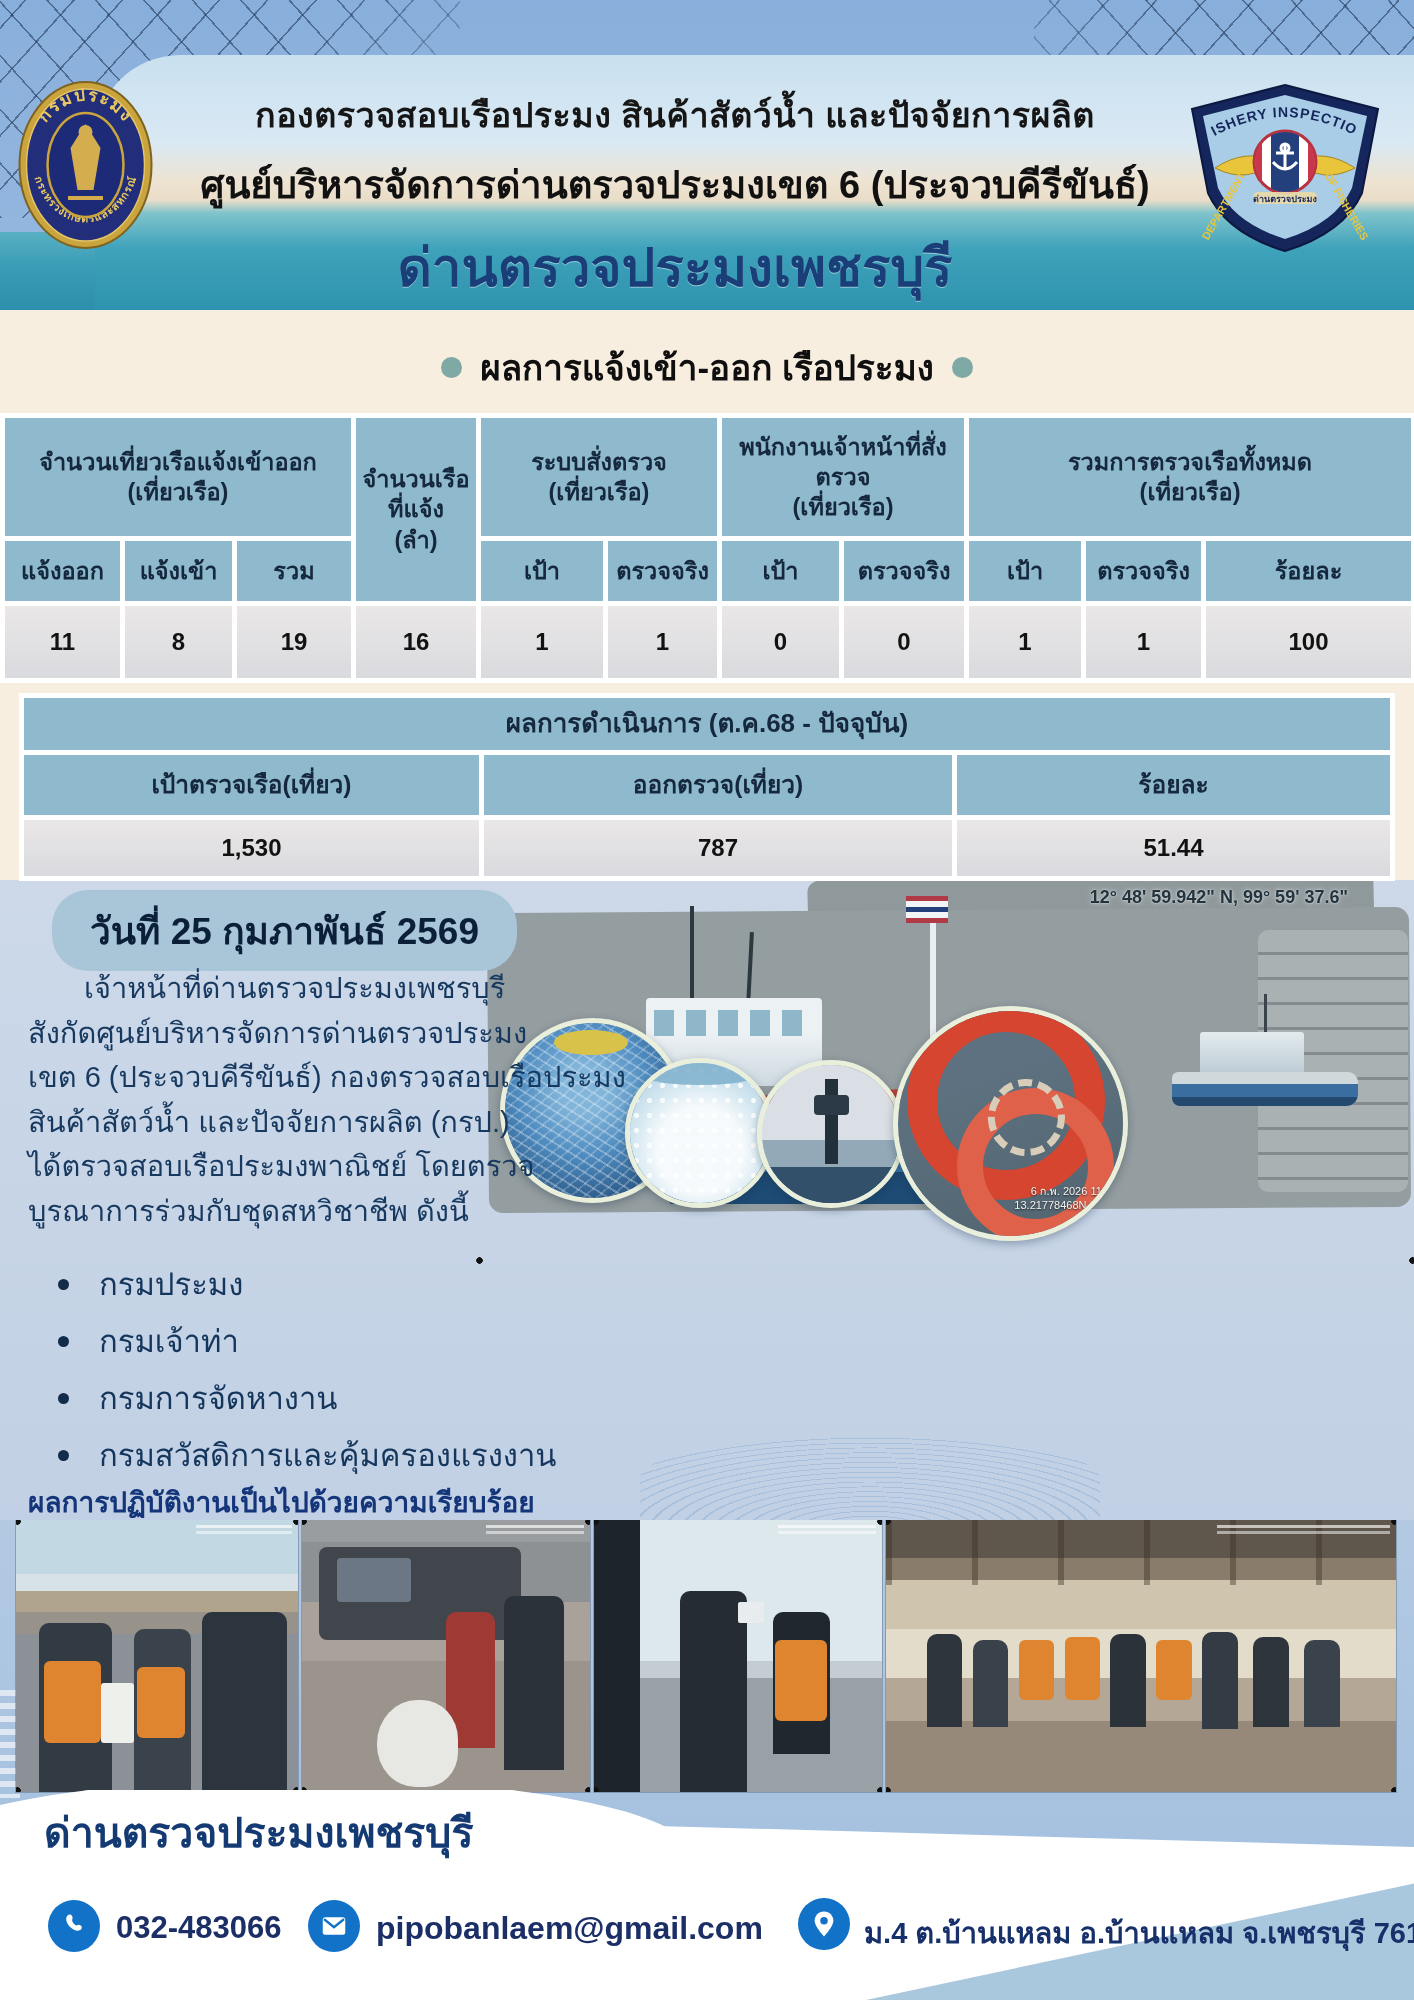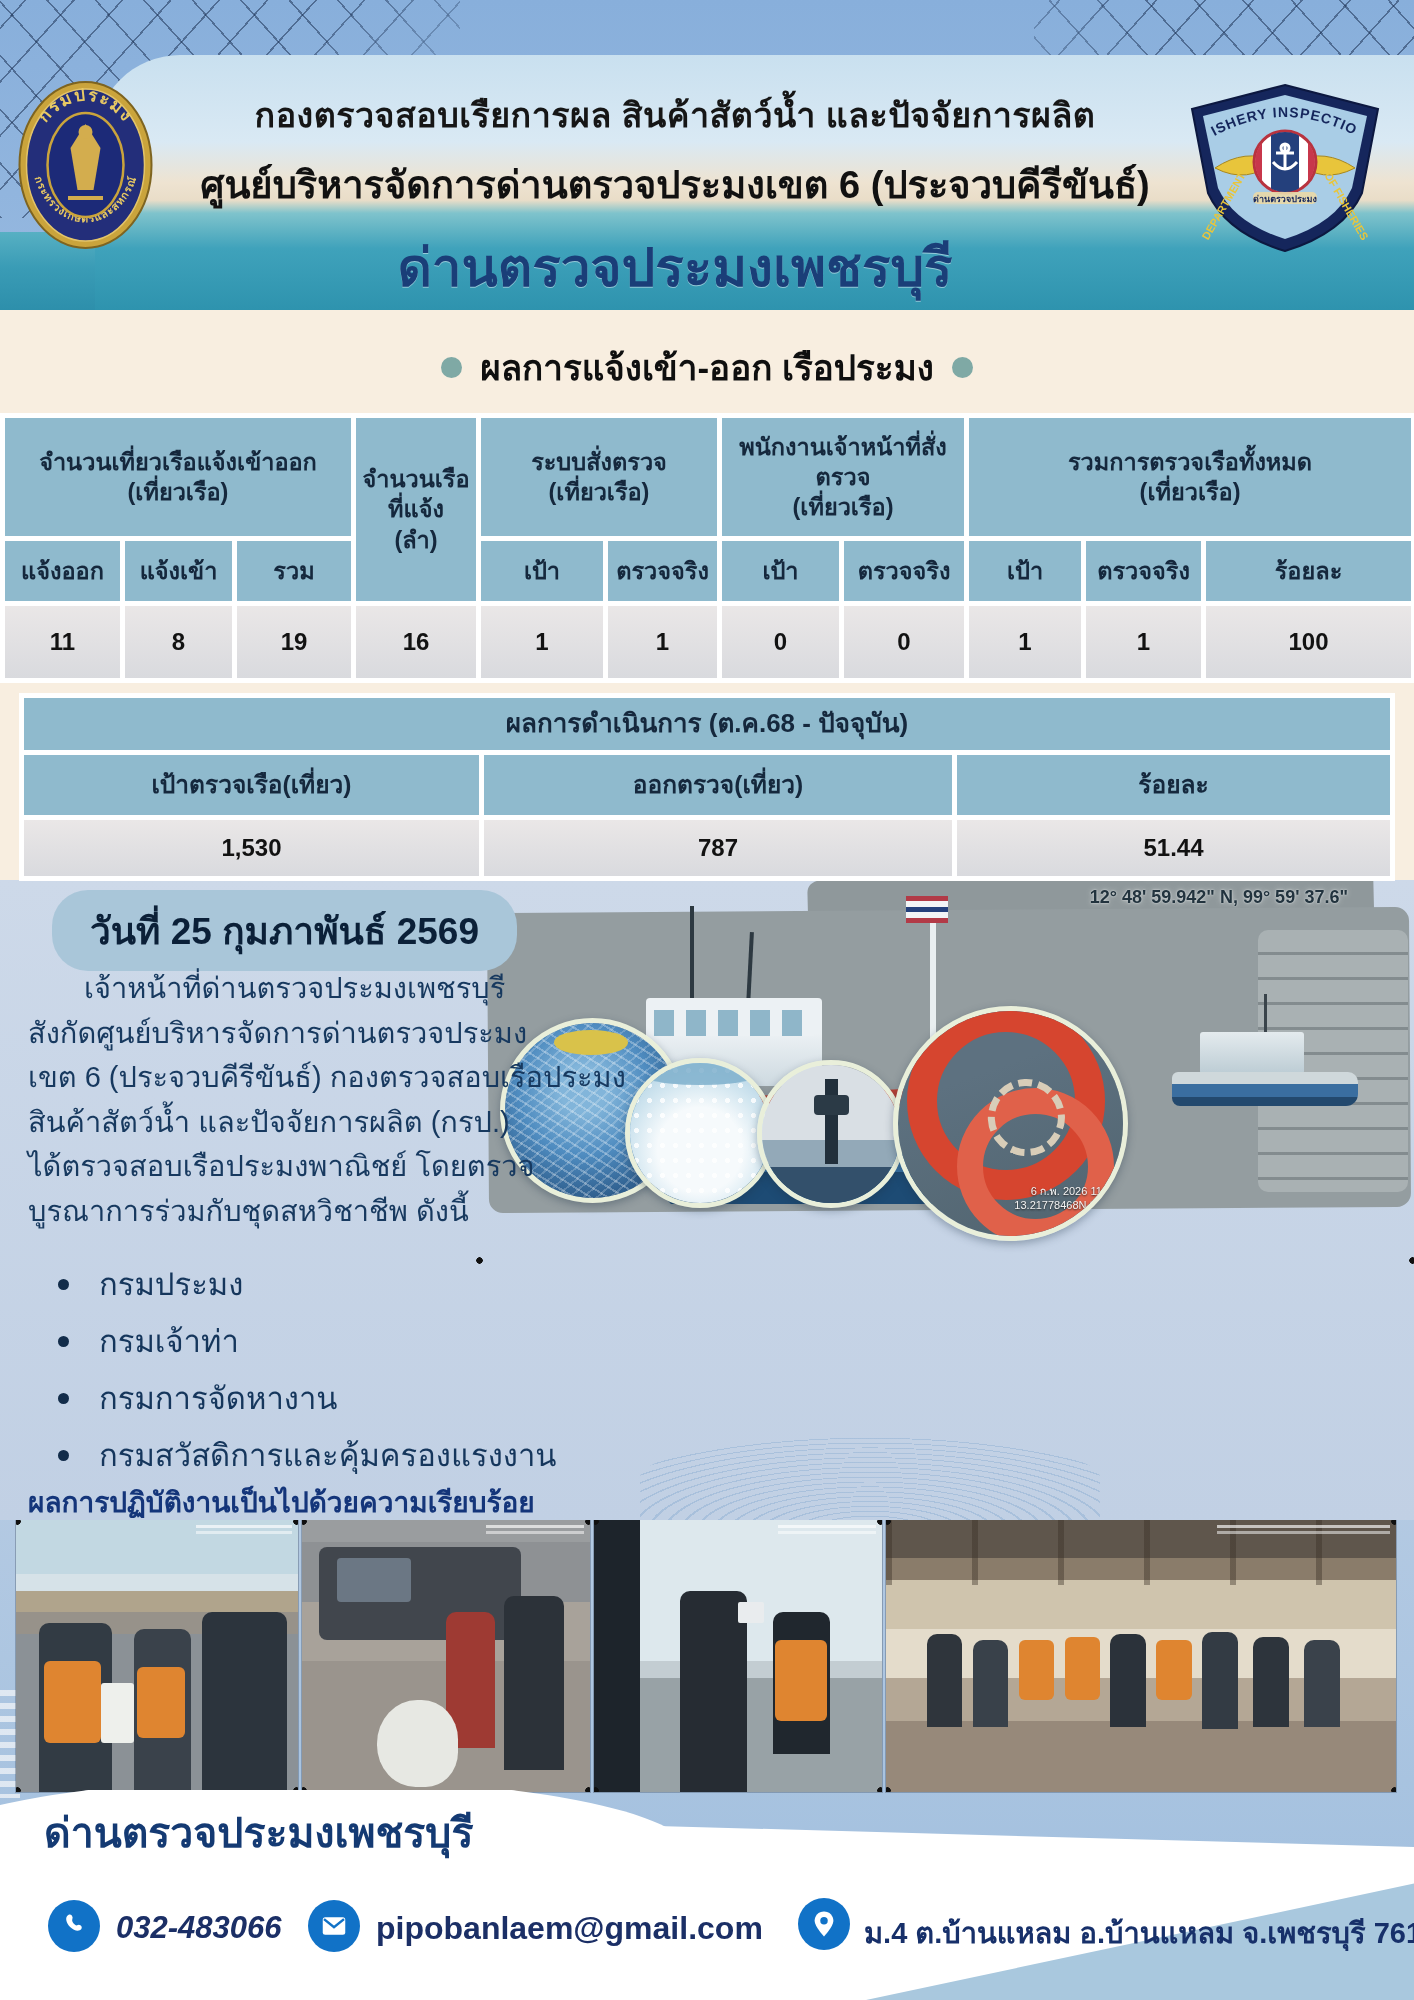--- a/index.html
+++ b/index.html
@@ -136,21 +136,21 @@
   .footer{position:absolute;left:0;top:1790px;width:100%;height:210px;overflow:hidden;}
   .f-hump{position:absolute;left:-90px;top:-12px;width:780px;height:150px;background:#fff;border-radius:50%;}
   .f-base{position:absolute;left:0;right:0;top:70px;bottom:0;background:#fff;}
   .f-slope{position:absolute;left:540px;right:-80px;top:46px;height:70px;background:#fff;transform:rotate(1.6deg);}
   .f-rib1{position:absolute;right:-70px;bottom:-58px;width:640px;height:120px;background:#a9c8de;transform:rotate(-12deg);}
   .f-rib2{position:absolute;right:-90px;bottom:-96px;width:700px;height:120px;background:#c2d9ea;transform:rotate(-12deg);}
   .f-head{position:absolute;left:44px;top:10px;font-size:41px;font-weight:bold;color:#143a73;}
   .ic{position:absolute;width:52px;height:52px;border-radius:50%;background:#1172c7;display:flex;align-items:center;justify-content:center;}
   .ic svg{display:block;}
   .c-phone-ic{left:48px;top:110px;}
-  .c-phone{position:absolute;left:116px;top:120px;font-size:31px;font-weight:bold;color:#1b2f66;font-style:italic;}
+  .c-phone{position:absolute;left:116px;top:120px;font-size:31px;font-weight:bold;color:#1b2f66;}
   .c-mail-ic{left:308px;top:110px;}
   .c-mail{position:absolute;left:376px;top:120px;font-size:32px;font-weight:bold;color:#1b2f66;}
   .c-pin-ic{left:798px;top:108px;}
   .c-addr{position:absolute;left:864px;top:120px;font-size:29px;font-weight:bold;color:#17306a;white-space:nowrap;}
 </style>
 </head>
 <body>
 
 <div id="poster">
 
@@ -196,21 +196,21 @@
       <rect x="88" y="50" width="28" height="64" fill="#24407c"></rect>
       <path d="M102 64 v26 M90 82 q12 14 24 0 M102 68 m-4 0 a4 4 0 1 0 8 0 a4 4 0 1 0 -8 0 M93 73 h18" stroke="#fff" stroke-width="3" fill="none"></path>
     </g>
     <rect x="70" y="112" width="64" height="12" rx="5" fill="#e9d9a8" opacity=".92"></rect>
     <text x="102" y="121.5" text-anchor="middle" font-size="9" font-weight="bold" fill="#15265c">ด่านตรวจประมง</text>
     <text transform="rotate(-60 44 128)" x="44" y="128" text-anchor="middle" font-size="11" font-weight="bold" fill="#e8c53b">DEPARTMENT</text>
     <text transform="rotate(60 160 128)" x="160" y="128" text-anchor="middle" font-size="11" font-weight="bold" fill="#e8c53b">OF FISHERIES</text>
   </svg>
 
   <div class="header-texts">
-    <div class="h-line1">กองตรวจสอบเรืยการผล สินค้าสัตว์น้ำ และปัจจัยการผลิต</div>
+    <div class="h-line1">กองตรวจสอบเรือประมง สินค้าสัตว์น้ำ และปัจจัยการผลิต</div>
     <div class="h-line2">ศูนย์บริหารจัดการด่านตรวจประมงเขต 6 (ประจวบคีรีขันธ์)</div>
     <div class="station-title">ด่านตรวจประมงเพชรบุรี</div>
     <div><span class="news-pill">ข่าวสาร กรป.</span></div>
   </div>
 
   <section class="report">
     <div class="report-title">
       <span class="dot"></span>
       <span class="report-title-text">ผลการแจ้งเข้า-ออก เรือประมง</span>
       <span class="dot"></span>

